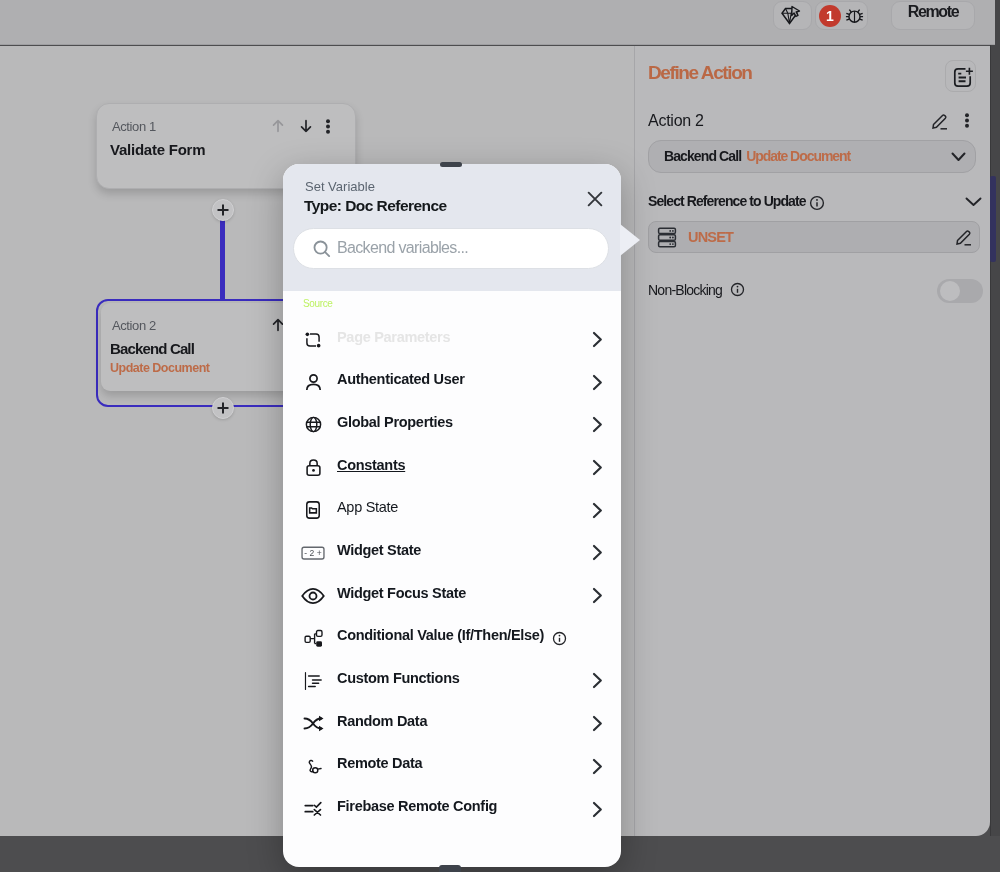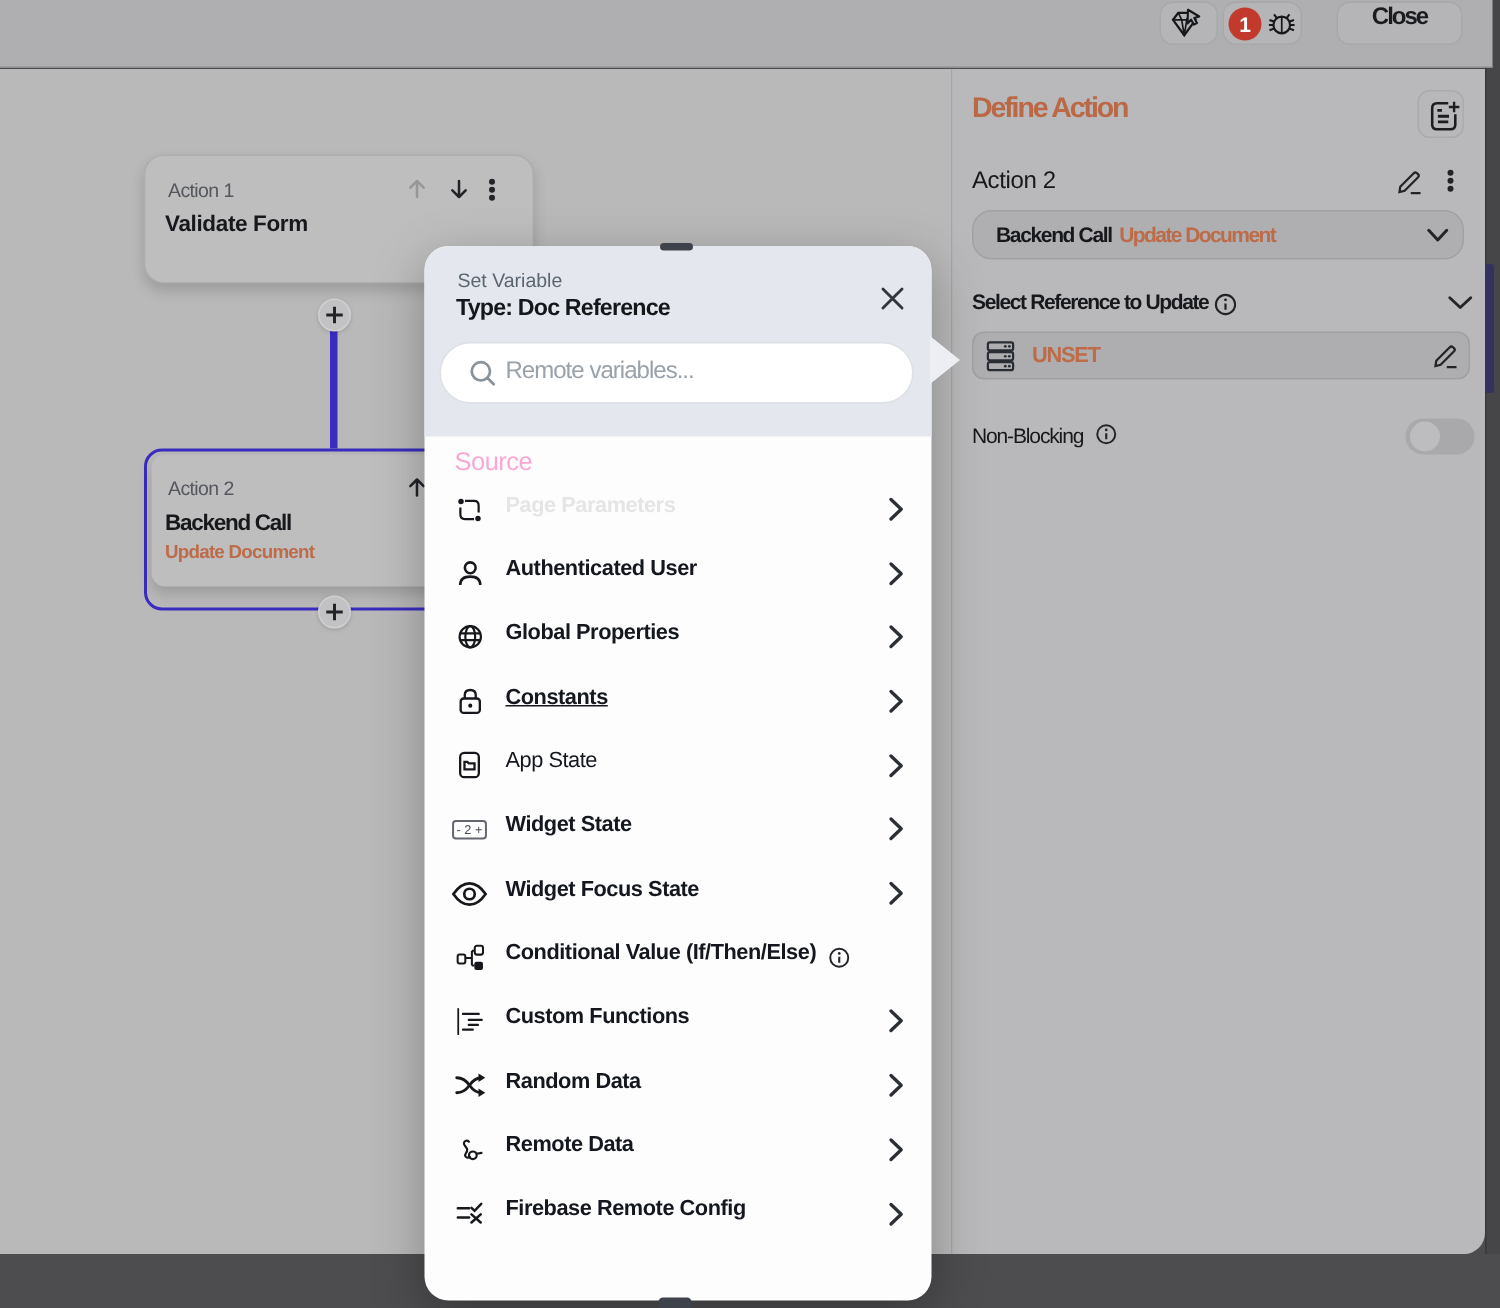--- a/index.html
+++ b/index.html
@@ -12,21 +12,21 @@
 <body>
 
 <div class="abs" id="rightstrip" style="left:990px; top:0; width:10px; height:836px; background:#464648; border-left:1px solid #39393B;"></div>
 <div class="abs" id="thumb" style="left:990px; top:176px; width:6px; height:86px; background:#33325E; border-radius:2px;"></div>
 <div class="abs" id="topbar" style="left:0; top:0; width:995px; height:45px; background:#AFAFB1; border-bottom:1px solid #9E9EA1;"></div>
 <div class="abs" id="canvas" style="left:0; top:46px; width:634px; height:790px; background:#B9B9BA;"></div>
 <div class="abs" id="panel" style="left:634px; top:46px; width:356px; height:790px; background:#B9B9BB; border-left:1px solid #A6A6A9; border-bottom-right-radius:14px;"></div>
 
 <div class="abs" style="left:773px; top:1px; width:39px; height:29px; background:#B5B5B7; border:1px solid #A8A8AB; border-radius:9px;"></div>
 <div class="abs" style="left:815px; top:1px; width:53px; height:29px; background:#B5B5B7; border:1px solid #A8A8AB; border-radius:9px;"></div>
-<div class="abs" style="left:891px; top:1px; width:84px; height:29px; background:#B5B5B7; border:1px solid #A8A8AB; border-radius:9px; text-align:center; font-weight:700; font-size:16px; letter-spacing:-1.35px; color:#1B1C20; line-height:20px;">Close</div>
+<div class="abs" style="left:891px; top:1px; width:84px; height:29px; background:#B5B5B7; border:1px solid #A8A8AB; border-radius:9px; text-align:center; font-weight:700; font-size:16px; letter-spacing:-1.35px; color:#1B1C20; line-height:20px;">Remote</div>
 
 <svg class="abs" style="left:777px; top:3px;" width="26" height="26" viewBox="0 0 26 26">
   <g fill="none" stroke="#17181C" stroke-width="1.5">
     <path d="M8.5 5.5 L16 5.5 L20 10.2 L12.5 20.5 L5 10.2 Z"></path>
     <path d="M8.5 5.5 L10.8 10.2 L12.5 20.5 M16 5.5 L14.2 10.2 L12.5 20.5 M5 10.2 L20 10.2" stroke-width="1.1"></path>
   </g>
   <path d="M15 3.5 L22.5 8 L19.2 9 L21 12.3 L18.9 13.4 L17.1 10.1 L14.7 12.6 Z" fill="#AFAFB1" stroke="#17181C" stroke-width="1.4" stroke-linejoin="round"></path>
 </svg>
 
 <div class="abs" style="left:819px; top:5px; width:22px; height:22px; background:#C23A2D; border-radius:50%; color:#fff; font-weight:700; font-size:14px; text-align:center; line-height:22px;">1</div>
@@ -166,23 +166,23 @@
 <div class="abs" style="left:304px; top:197px; font-size:15.5px; letter-spacing:-0.55px; font-weight:700; color:#14181B;">Type: Doc Reference</div>
 <svg class="abs" style="left:586px; top:190px;" width="18" height="18" viewBox="0 0 17 17">
     <path d="M2.5 2.5 L14.5 14.5 M14.5 2.5 L2.5 14.5" stroke="#33363B" stroke-width="1.8" stroke-linecap="round"></path>
   </svg>
 
 <div class="abs" style="left:293px; top:228px; width:316px; height:41px; background:#fff; border:1.5px solid #DDE0E5; border-radius:21px;"></div>
 <svg class="abs" style="left:312px; top:239px;" width="20" height="20" viewBox="0 0 21 21">
     <circle cx="9" cy="9" r="6.4" fill="none" stroke="#8A9299" stroke-width="1.9"></circle>
     <path d="M13.8 13.8 L18 18" stroke="#8A9299" stroke-width="1.9" stroke-linecap="round"></path>
   </svg>
-<div class="abs" style="left:337px; top:239px; font-size:16px; letter-spacing:-0.65px; color:#9AA2A9;">Remote variables...</div>
-
-<div class="abs" style="left:303px; top:298px; font-size:17px; letter-spacing:-0.35px; color:#f9a8d4;">Source</div>
+<div class="abs" style="left:337px; top:239px; font-size:16px; letter-spacing:-0.65px; color:#9AA2A9;">Backend variables...</div>
+
+<div class="abs" style="left:303px; top:298px; font-size:10px; letter-spacing:-0.35px; color:#bef264;">Source</div>
 
 <div class="abs" style="left:440px; top:162px; width:21.5px; height:5px; background:#3E434B; border-radius:2.5px;"></div>
 <div class="abs" style="left:439px; top:864.5px; width:22px; height:7.5px; background:#3E434B; border-radius:3px 3px 0 0;"></div>
 
 <div id="listitems">
     <svg class="abs" style="left:303.0px; top:329.5px;" width="20" height="20" viewBox="0 0 23 23">
       <g fill="none" stroke="#17181C" stroke-width="1.7">
         <path d="M8 4.5 L15 4.5 Q18.5 4.5 18.5 8 L18.5 13.5"></path>
         <path d="M15 18.5 L8 18.5 Q4.5 18.5 4.5 15 L4.5 9.5"></path>
       </g>

